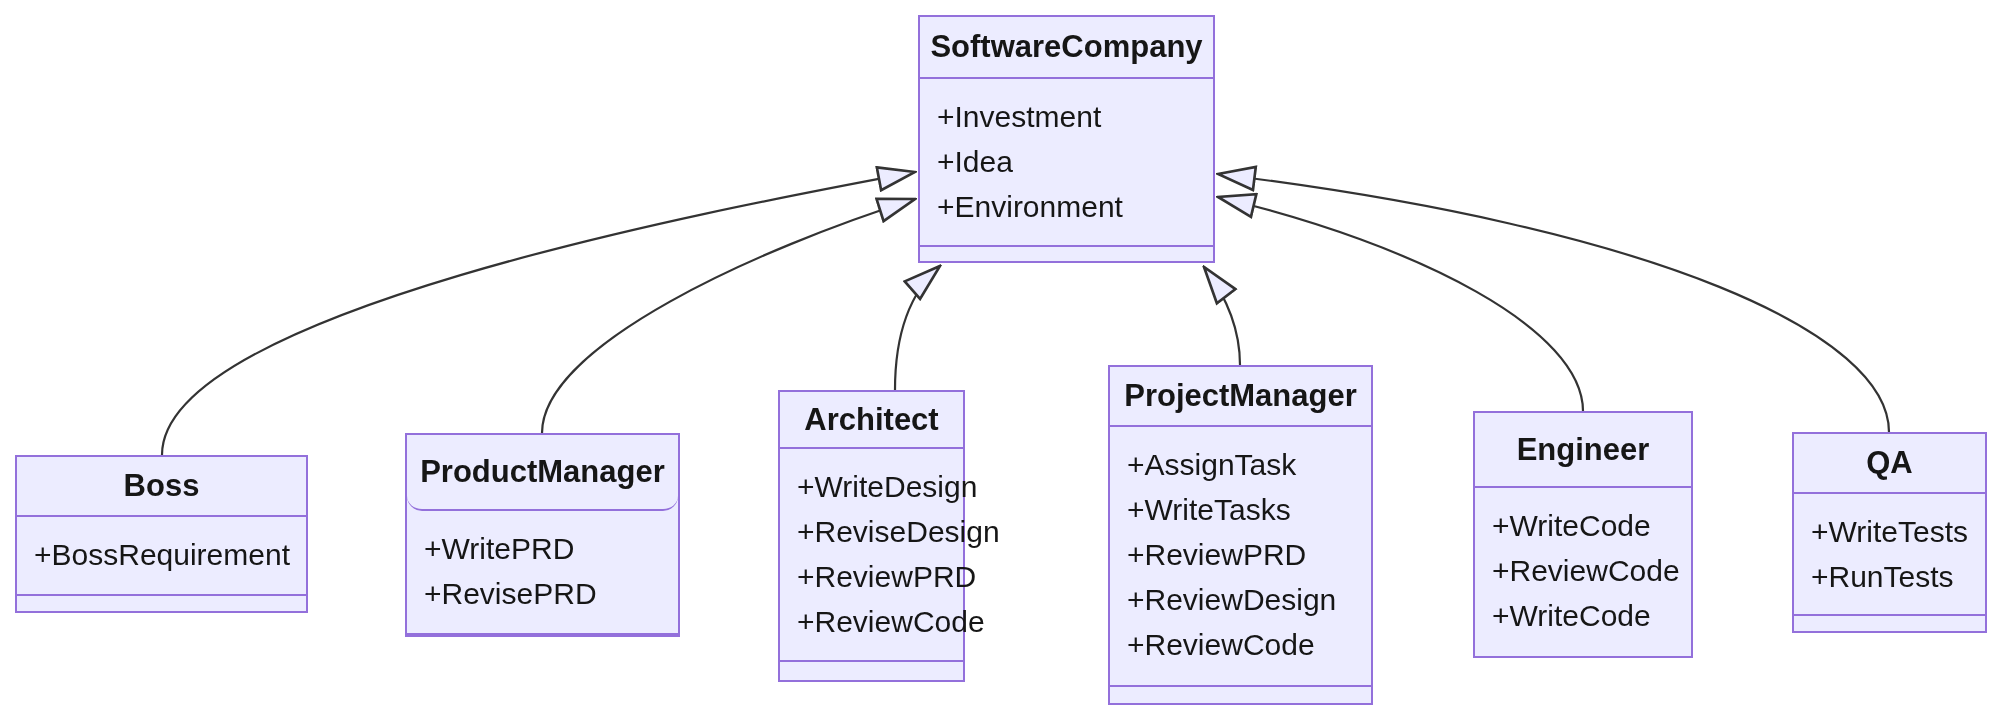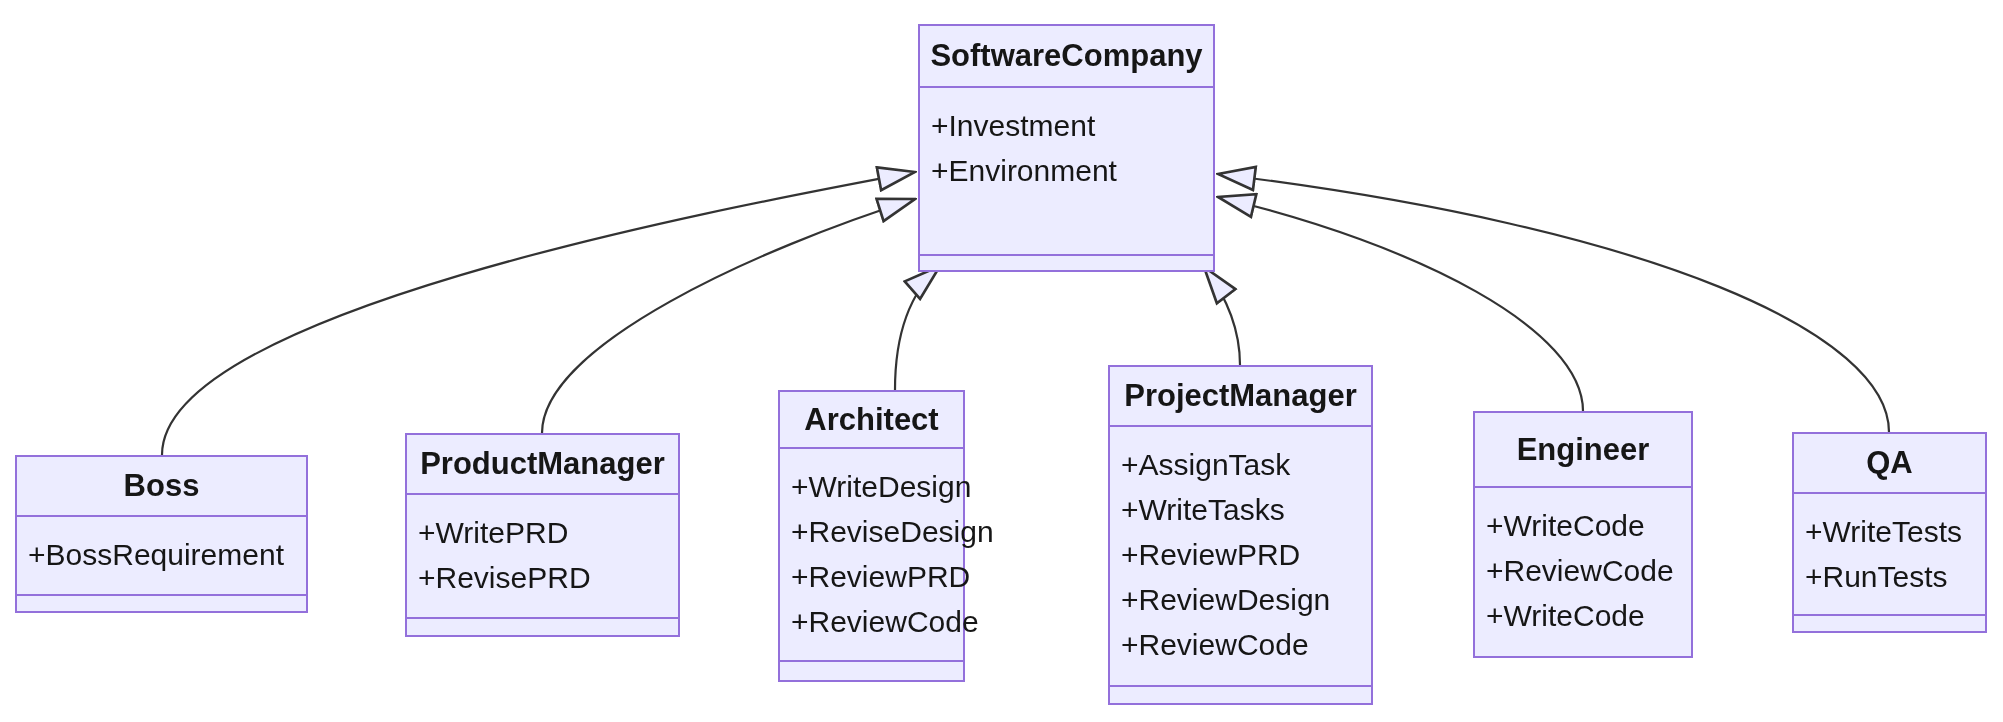--- a/index.html
+++ b/index.html
@@ -36,21 +36,21 @@
     align-items: center;
     justify-content: center;
     font-weight: 700;
     font-size: 31px;
     border-bottom: 2px solid #9370DB;
     box-sizing: border-box;
     white-space: nowrap;
   }
   .class-attrs {
     box-sizing: border-box;
-    padding: 15px 6px 0 11px;
+    padding: 15px 6px 0 17px;
     font-size: 30px;
   }
   .class-attr {
     line-height: 45px;
     white-space: nowrap;
   }
   .class-methods {
     border-top: 2px solid #9370DB;
     box-sizing: border-box;
   }
@@ -73,37 +73,38 @@
     <g id="edge-group">
         <path d="M 162 455 C 162 310, 740 205, 915 172" class="edge-path" marker-end="url(#tri)"></path>
         <path d="M 542 433 C 542 345, 760 248, 915 199" class="edge-path" marker-end="url(#tri)"></path>
         <path d="M 895 390 C 895 338, 908 294, 940 266" class="edge-path" marker-end="url(#tri)"></path>
         <path d="M 1240 365 C 1240 330, 1226 296, 1204 267" class="edge-path" marker-end="url(#tri)"></path>
         <path d="M 1583 411 C 1583 330, 1420 245, 1218 197" class="edge-path" marker-end="url(#tri)"></path>
         <path d="M 1889 432 C 1889 335, 1660 228, 1218 174" class="edge-path" marker-end="url(#tri)"></path>
       </g>
   </svg>
   <div id="nodes">
-      <div class="class-node" style="left: 918px; top: 24px; width: 297px; height: 248px;">
+      <div class="class-node" style="left: 918px; top: 15px; width: 297px; height: 248px;">
         <div class="class-title" style="height: 62px;">SoftwareCompany</div>
         <div class="class-attrs" style="height: 166px;">
           <div class="class-attr">+Investment</div>
+          <div class="class-attr">+Idea</div>
           <div class="class-attr">+Environment</div>
         </div>
         <div class="class-methods" style="height: 20px;"></div>
       </div>
       <div class="class-node" style="left: 15px; top: 455px; width: 293px; height: 158px;">
         <div class="class-title" style="height: 60px;">Boss</div>
         <div class="class-attrs" style="height: 77px;">
           <div class="class-attr">+BossRequirement</div>
         </div>
         <div class="class-methods" style="height: 21px;"></div>
       </div>
       <div class="class-node" style="left: 405px; top: 433px; width: 275px; height: 204px;">
-        <div class="class-title" style="height: 60px;">ProductManager</div>
+        <div class="class-title" style="height: 76px; border-radius: 15px;">ProductManager</div>
         <div class="class-attrs" style="height: 122px;">
           <div class="class-attr">+WritePRD</div>
           <div class="class-attr">+RevisePRD</div>
         </div>
         <div class="class-methods" style="height: 22px;"></div>
       </div>
       <div class="class-node" style="left: 778px; top: 390px; width: 187px; height: 292px;">
         <div class="class-title" style="height: 57px;">Architect</div>
         <div class="class-attrs" style="height: 211px;">
           <div class="class-attr">+WriteDesign</div>

